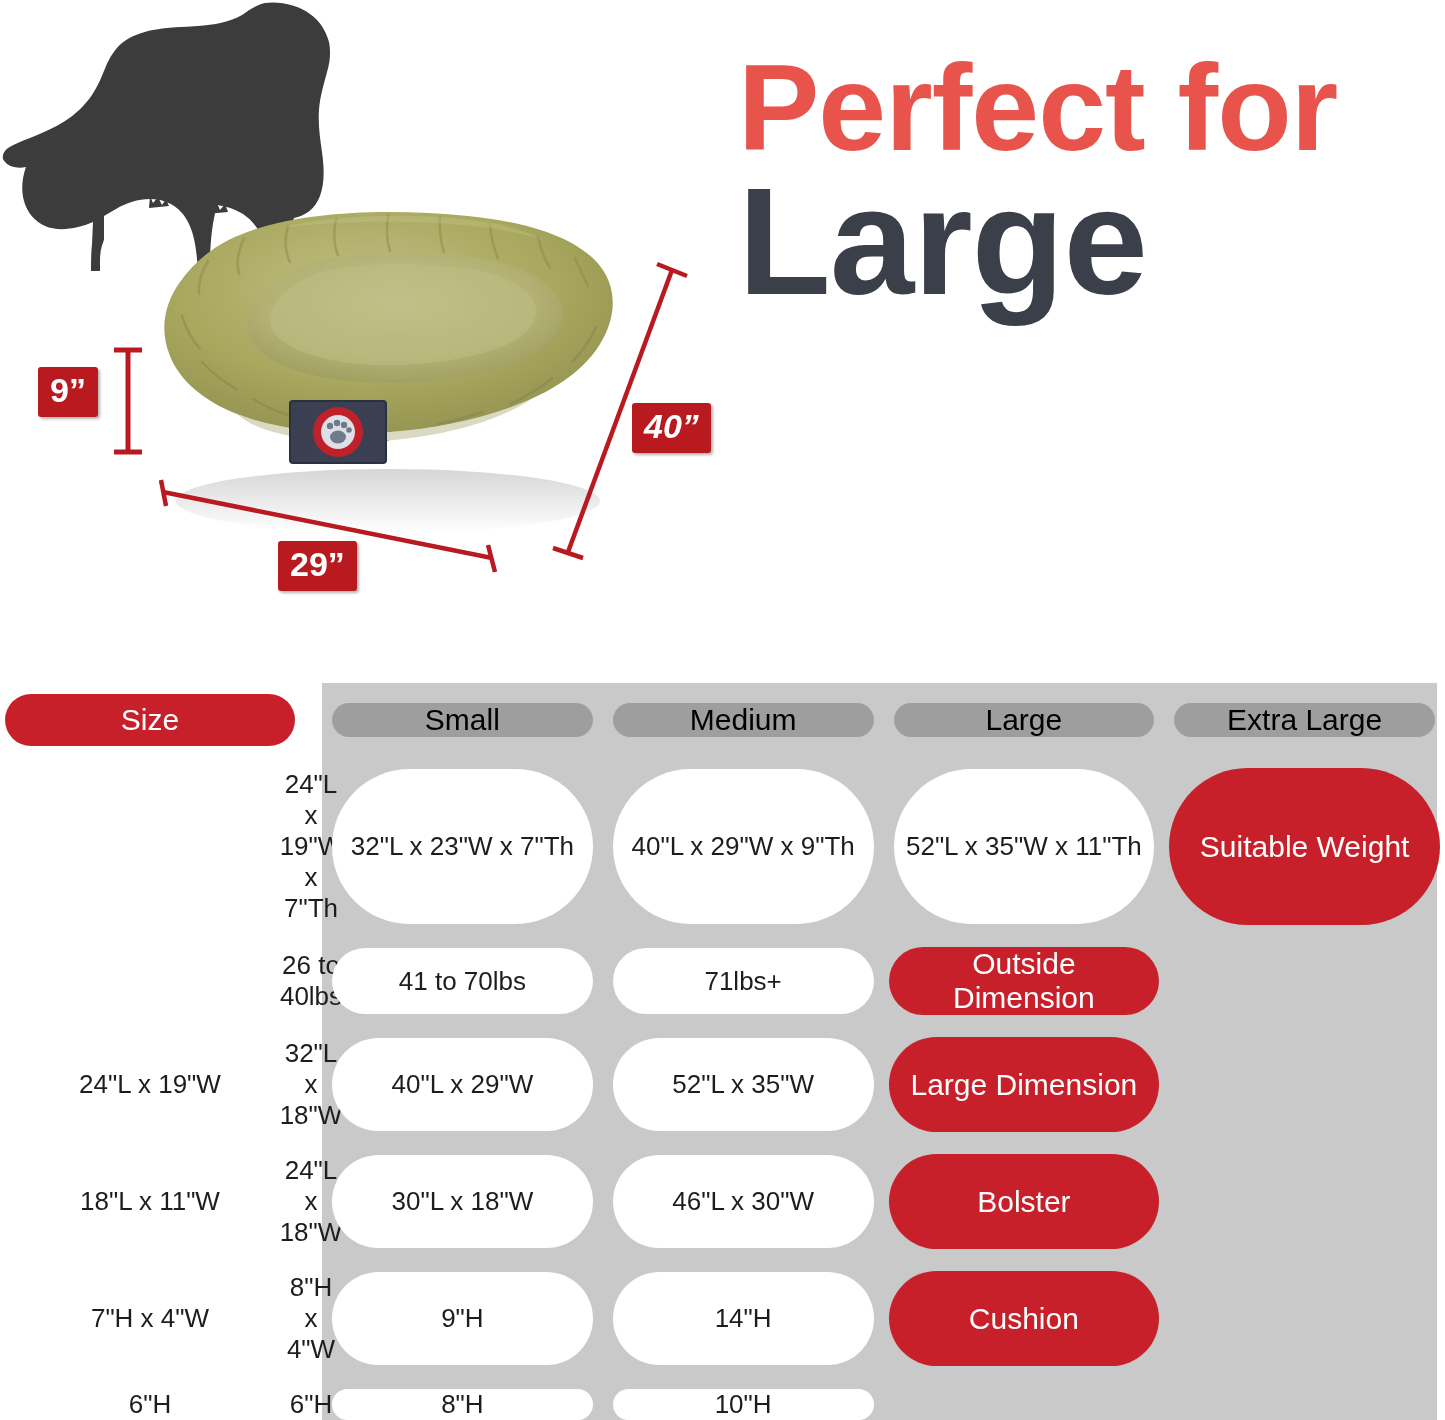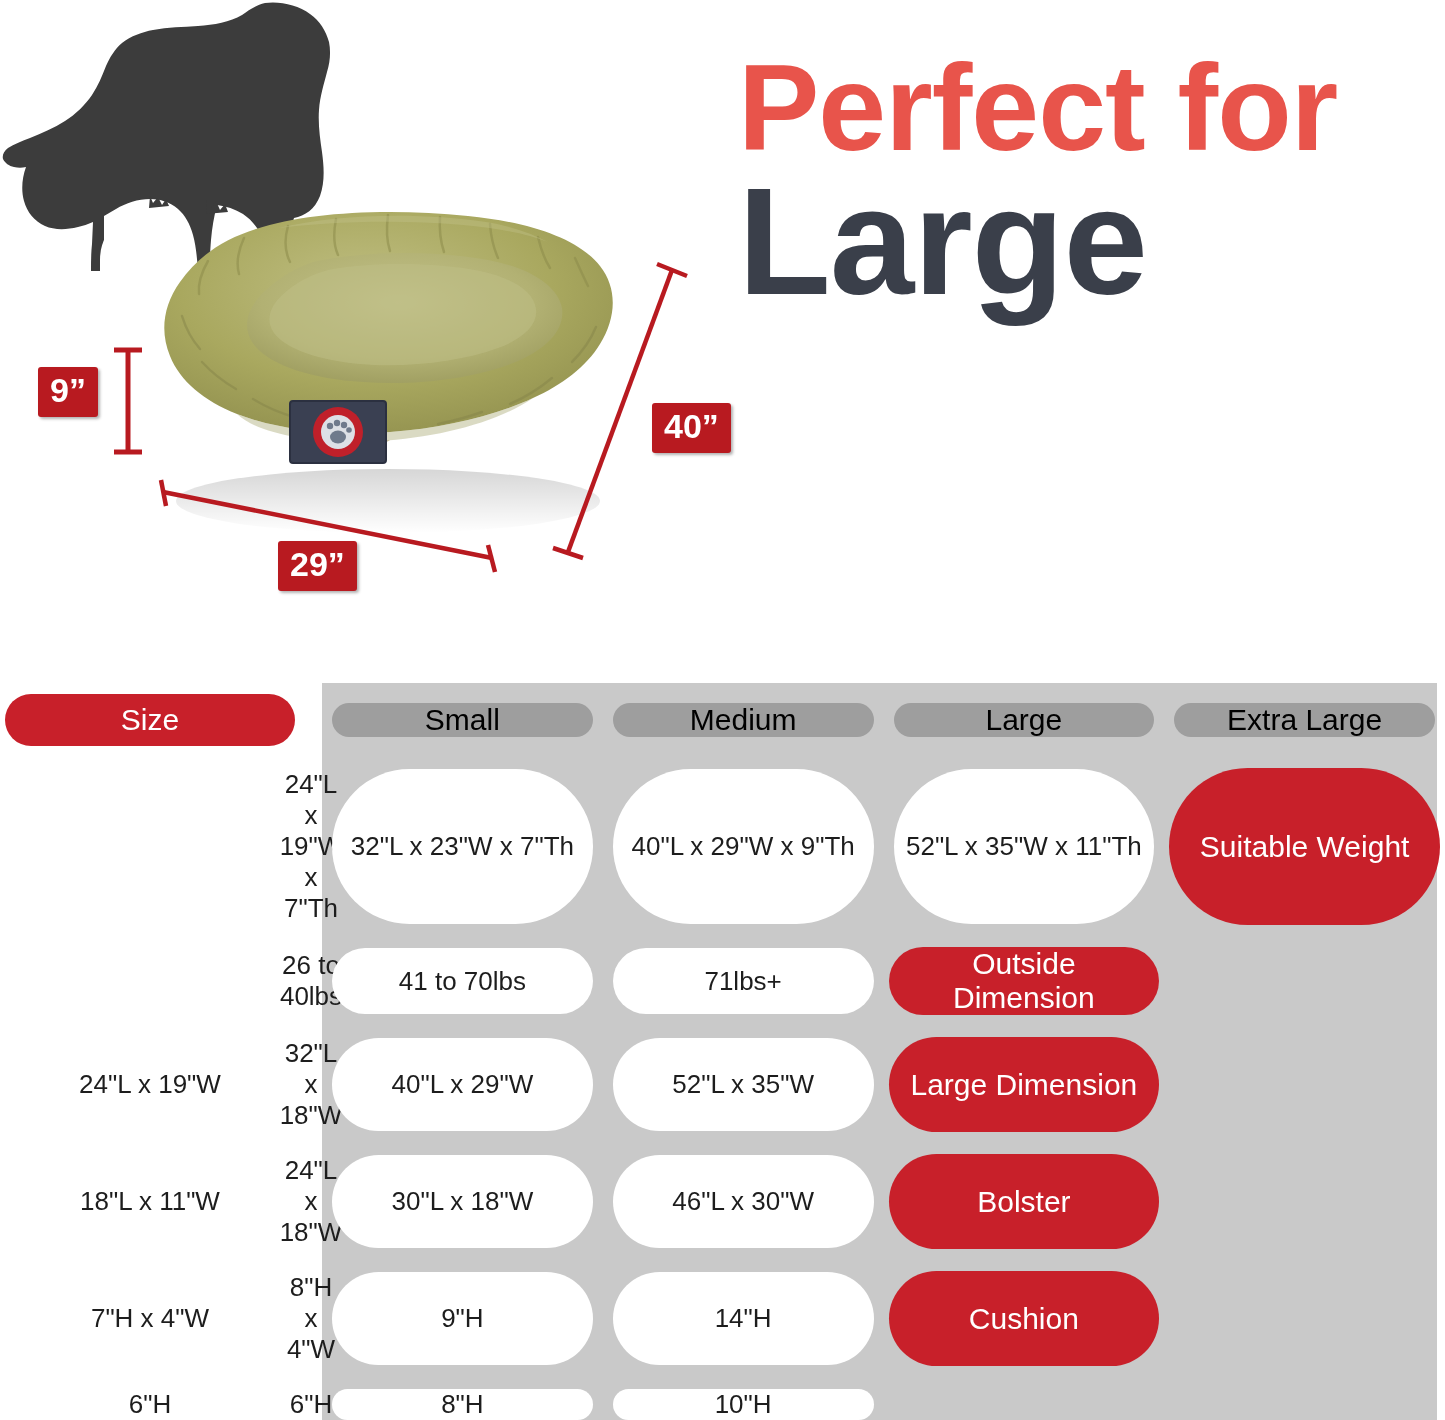--- a/index.html
+++ b/index.html
@@ -74,21 +74,21 @@
     font-weight: bold;
     font-size: 34px;
     text-align: center;
     border-radius: 3px;
     padding: 4px 12px 7px 12px;
     box-shadow: 2px 2px 3px rgba(0,0,0,0.30);
     letter-spacing: 0px;
   }
   #badge-9  { left: 38px;  top: 367px; }
   #badge-29 { left: 278px; top: 541px; }
-  #badge-40 { left: 652px; top: 403px; }
+  #badge-40 { left: 632px; top: 403px; font-style: italic; }
 
   
   #meas-svg {
     position: absolute;
     left: 0; top: 0;
     width: 1445px;
     height: 683px;
     pointer-events: none;
   }
 

